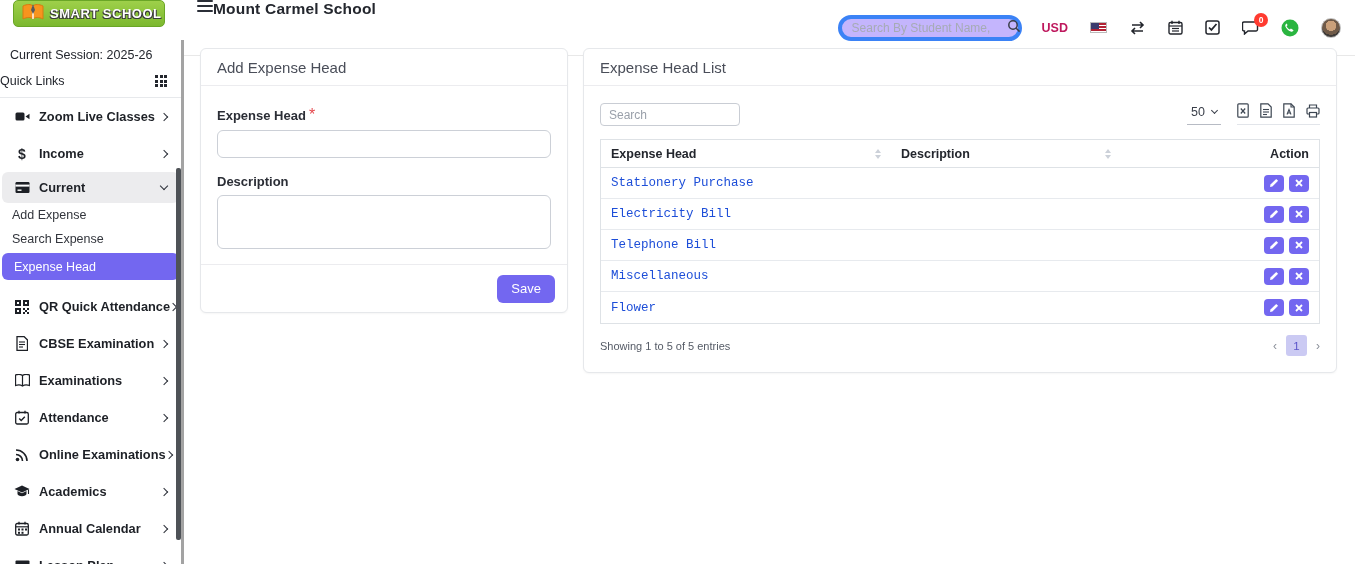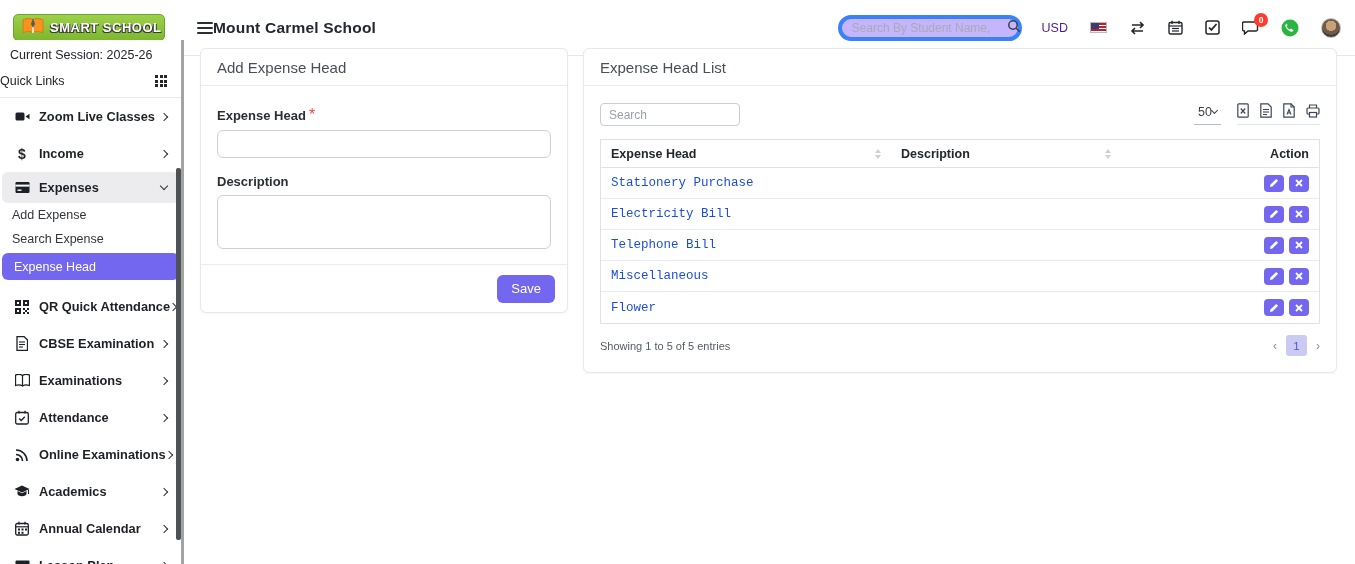--- a/index.html
+++ b/index.html
@@ -2,37 +2,37 @@
 <html><head>
 <meta charset="utf-8">
 <style>
   * { margin:0; padding:0; box-sizing:border-box; }
   html,body { background:#fff; }
   .page { position:relative; width:1355px; height:564px; background:#fff;
           font-family:"Liberation Sans",sans-serif; color:#2b2f38; overflow:hidden; }
 
   
   .header { position:absolute; top:0; left:0; right:0; height:56px; background:#fff;
-            border-bottom:1px solid #e8e8e8; display:flex; align-items:center; }
+            border-bottom:1px solid #e8e8e8; display:flex; }
   .logo { margin-left:13px; height:27px; width:152px; border-radius:5px;
           background:linear-gradient(#9ed04a,#7cb82f); border:1px solid #6aa626;
           display:flex; align-items:center; padding:0 8px; gap:6px; }
   .logo-text { color:#fff; font-weight:bold; font-size:13px; letter-spacing:.5px;
                text-shadow:-1px 1px 0 #3a3a3a, 1px 1px 0 #3a3a3a; white-space:nowrap; }
   .hamburger { margin-left:32px; width:16px; display:flex; flex-direction:column; gap:3px; cursor:pointer; }
   .hamburger span { display:block; height:2px; background:#2b2f38; border-radius:1px; }
   .app-title { font-size:15.5px; font-weight:bold; color:#24272e; letter-spacing:.2px; }
   .header-right { margin-left:auto; display:flex; align-items:center; margin-right:14px; }
   .search-pill { width:184px; height:26px; border:4px solid #3b82f6; border-radius:14px;
                  display:flex; align-items:center; padding:0 10px; background:#c4b5fd; }
   .search-pill input { flex:1; border:none; outline:none; font-size:12px; color:#333;
                        font-family:"Liberation Sans",sans-serif; background:transparent; }
   .search-pill input::placeholder { color:#a6abb5; }
   .hicon { margin-left:22px; display:flex; align-items:center; position:relative; cursor:pointer; }
-  .currency { margin-left:20px; font-size:12.5px; font-weight:normal; color:#4c1d95; }
+  .currency { margin-left:20px; font-size:12.5px; font-weight:bold; color:#be185d; }
   .flag { width:17px; height:11px; position:relative; overflow:hidden; border:0.5px solid #bbb;
           background:repeating-linear-gradient(#b22234 0 1.6px,#fff 1.6px 3.2px); }
   .flag::after { content:""; position:absolute; top:0; left:0; width:8px; height:6px; background:#3c3b6e; }
   .badge { position:absolute; top:-7px; right:-9px; min-width:14px; height:14px; border-radius:7px;
            background:#ff3b30; color:#fff; font-size:8.5px; font-weight:bold;
            display:flex; align-items:center; justify-content:center; padding:0 3px; }
   .avatar { width:20px; height:20px; border-radius:50%; border:1px solid #bfbfbf;
             background:radial-gradient(circle at 50% 38%, #caa07a 0 36%, #6f5a48 37% 62%, #3e3a37 63%); }
 
   
@@ -76,21 +76,21 @@
               display:flex; align-items:center; justify-content:flex-end; padding:0 12px; }
   .save-btn { background:#7367f0; color:#fff; border:none; border-radius:6px; height:28px;
               padding:0 14px; font-size:13px; font-family:"Liberation Sans",sans-serif; cursor:pointer; }
 
   .list-card { left:583px; top:48px; width:754px; height:325px; }
   .list-controls { display:flex; align-items:flex-start; justify-content:space-between; padding:17px 16px 0 16px; }
   .list-search { width:140px; height:23px; border:1px solid #c9cdd4; border-radius:4px; padding:0 8px;
                  font-size:12px; font-family:"Liberation Sans",sans-serif; outline:none; color:#333; }
   .list-search::placeholder { color:#9aa0aa; }
   .list-right { display:flex; align-items:center; gap:16px; }
-  .page-size { display:flex; align-items:center; font-size:12.5px; color:#3a3f4a;
+  .page-size { display:flex; align-items:center; gap:7px; font-size:12.5px; color:#3a3f4a;
                border-bottom:1px solid #b7bbc4; padding:2px 4px 5px 4px; cursor:pointer; }
   .page-size .chev { width:5px; height:5px; border-color:#3a3f4a; }
   .export-group { display:flex; align-items:center; gap:11px; border-bottom:1px solid #e2e5ea;
                   padding-bottom:6px; }
   .export-group svg { display:block; cursor:pointer; }
 
   .table { margin:13px 16px 0 16px; border:1px solid #dee2e6; font-size:12.5px; }
   .trow { display:grid; grid-template-columns:290px 230px 1fr; align-items:center; }
   .thead { height:28px; border-bottom:1px solid #dee2e6; font-weight:bold; color:#23262d; }
   .tcell { padding:0 10px; display:flex; align-items:center; }
@@ -225,21 +225,21 @@
     </div>
 
     <div class="nav-item expanded">
       <span class="ic">
         <svg width="15" height="13" viewBox="0 0 15 13">
             <rect x="0.5" y="1" width="14" height="11" rx="1.2" fill="#1d2026"></rect>
             <rect x="0.5" y="3.6" width="14" height="2" fill="#fff"></rect>
             <rect x="2.5" y="8.5" width="4" height="1.4" fill="#fff"></rect>
           </svg>
       </span>
-      <span class="lbl">Expenses</span>
+      <span class="lbl">Current</span>
       <span class="chev down"></span>
     </div>
 
     <div>
       <div class="subitem">Add Expense</div>
       <div class="subitem">Search Expense</div>
       <div class="subitem active">Expense Head</div>
     </div>
 
     <div style="height:6px"></div>

